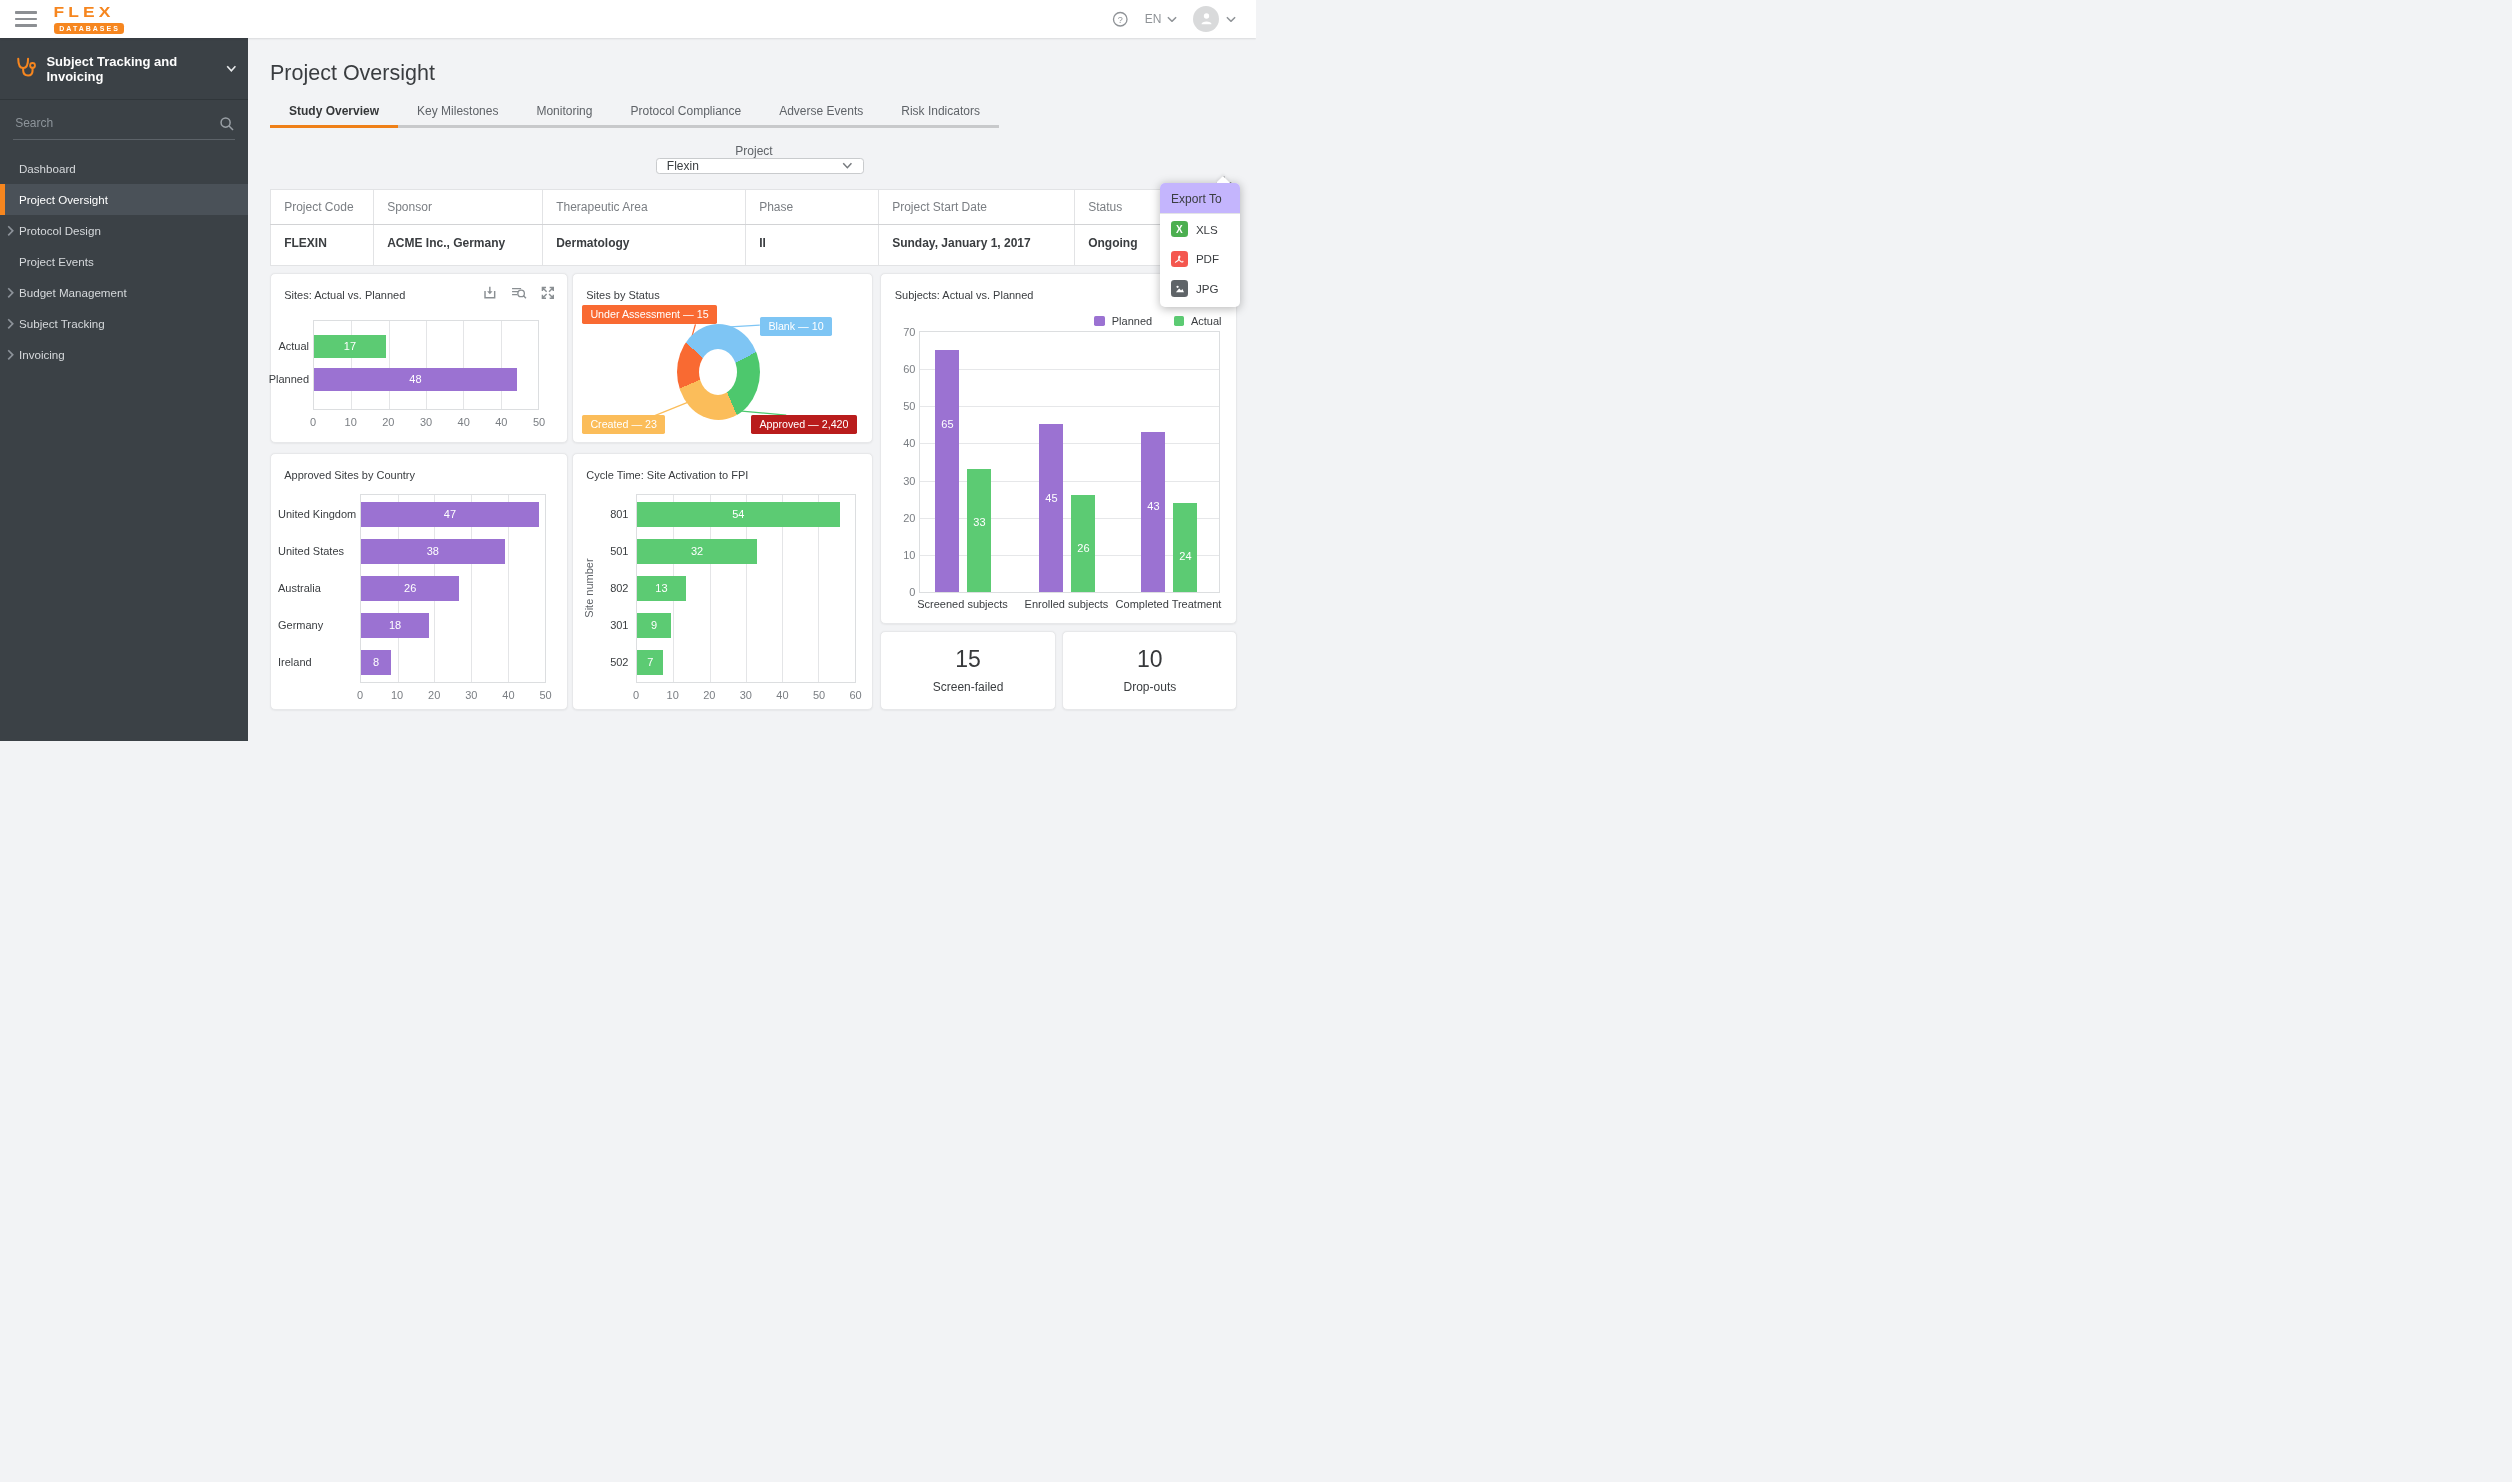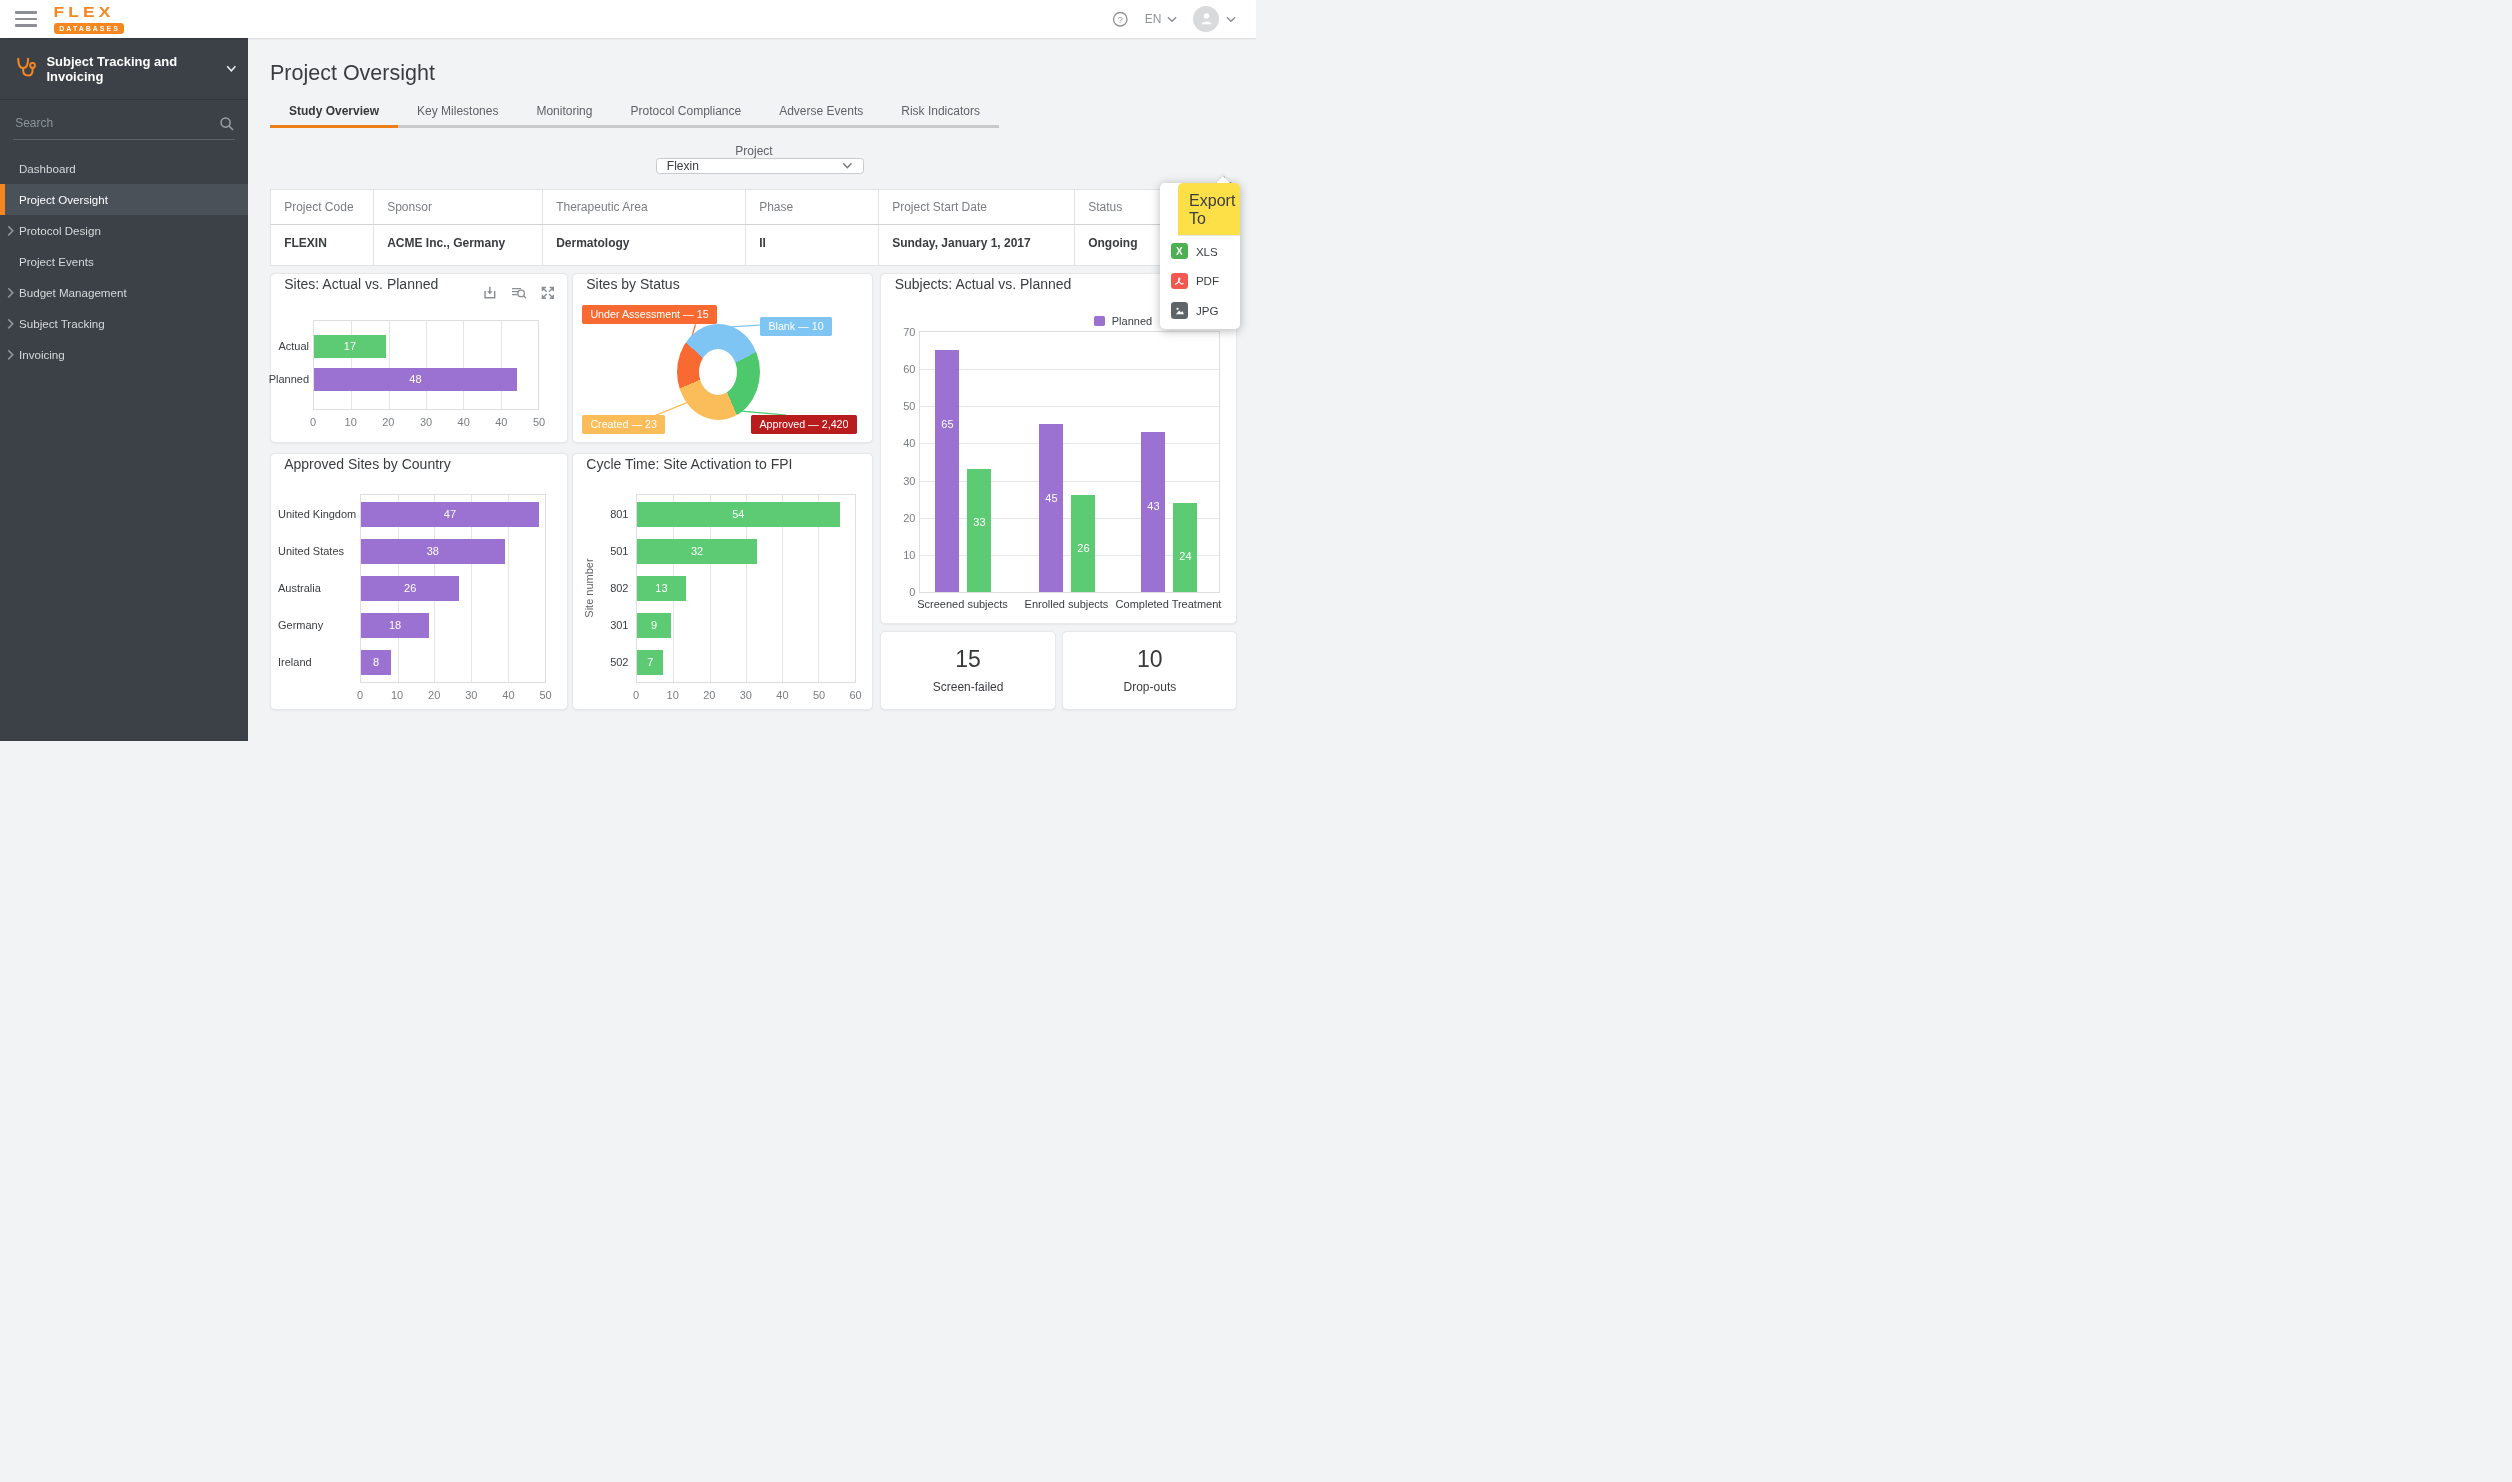--- a/index.html
+++ b/index.html
@@ -46,21 +46,21 @@
   .ptable td{font-size:12px;font-weight:700;color:#3A3D40;text-align:left;padding:10.7px 13.2px 15px;border:0.8px solid #E2E3E5;}
   
   .grid{display:flex;margin-top:7.4px;align-items:flex-start;}
   .col1{width:298px;display:flex;flex-direction:column;gap:10px;}
   .col2{width:301px;margin-left:4.1px;display:flex;flex-direction:column;gap:10px;}
   .col3{width:357px;margin-left:7.4px;display:flex;flex-direction:column;gap:6.6px;}
   .card{background:#fff;border:0.8px solid #E7E8EA;border-radius:5px;box-shadow:0 0.8px 1.7px rgba(0,0,0,.05);position:relative;box-sizing:border-box;}
   .c1,.c2{height:170px;}
   .c4,.c5{height:257px;}
   .c3{height:351px;}
-  .card-title{position:absolute;top:2px;left:13.2px;font-size:14px;color:#3A3D40;}
+  .card-title{position:absolute;top:15px;left:13.2px;font-size:11px;color:#3A3D40;}
   .card-icons{position:absolute;top:10.7px;right:11.6px;display:flex;gap:12.4px;align-items:center;}
   .card-icons span{cursor:pointer;display:flex;}
   
   .hplot{position:absolute;border:0.8px solid #DCDEE0;background:#fff;}
   .c1 .hplot{left:42px;right:28px;top:46px;height:88px;}
   .c4 .hplot{left:89px;right:21.5px;top:40px;height:187px;}
   .c5 .hplot{left:63px;right:16.5px;top:40px;height:187px;}
   .vline{position:absolute;top:0;bottom:0;width:0.8px;background:#E4E5E7;}
   .hbar{position:absolute;left:0;display:flex;align-items:center;justify-content:center;}
   .hval{color:#fff;font-size:11px;}
@@ -92,21 +92,21 @@
   .legend-item{display:flex;align-items:center;gap:6.6px;font-size:11px;color:#3A3D40;}
   .swatch{width:10.7px;height:10.7px;border-radius:1.7px;display:inline-block;}
   
   .stat-row{display:flex;gap:6.6px;}
   .stat-card{flex:1;height:79px;display:flex;flex-direction:column;align-items:center;justify-content:center;gap:7.4px;}
   .stat-value{font-size:23px;color:#37393B;}
   .stat-label{font-size:12px;color:#3A3D40;}
   
   .popover{position:absolute;top:145px;right:16.5px;width:80px;background:#fff;border-radius:5px;box-shadow:0 1.7px 10px rgba(0,0,0,.28);z-index:50;}
   .popover::before{content:"";position:absolute;top:-5px;right:11.6px;width:10px;height:10px;background:#fff;transform:rotate(45deg);box-shadow:-1.7px -1.7px 2.5px rgba(0,0,0,.06);}
-  .pop-title{font-size:16px;color:#3A3D40;padding:9px 11.6px 7.4px;border-bottom:0.8px solid #E3E4E6;position:relative;background:#fde047;border-radius:5px 5px 0 0;margin-left:18px;}
+  .pop-title{font-size:12px;color:#3A3D40;padding:9px 11.6px 7.4px;border-bottom:0.8px solid #E3E4E6;position:relative;background:#c4b5fd;border-radius:5px 5px 0 0;}
   .pop-option{display:flex;align-items:center;gap:8.3px;padding:6.6px 11.6px;cursor:pointer;}
   .pop-option:last-child{padding-bottom:10px;}
   .opt-icon{width:16.5px;height:16.5px;border-radius:3.3px;display:flex;align-items:center;justify-content:center;color:#fff;font-size:10px;font-weight:700;flex:none;}
   .opt-label{font-size:11.6px;color:#3A3D40;}
 </style>
 </head>
 <body>
 
 <div class="app">
 

